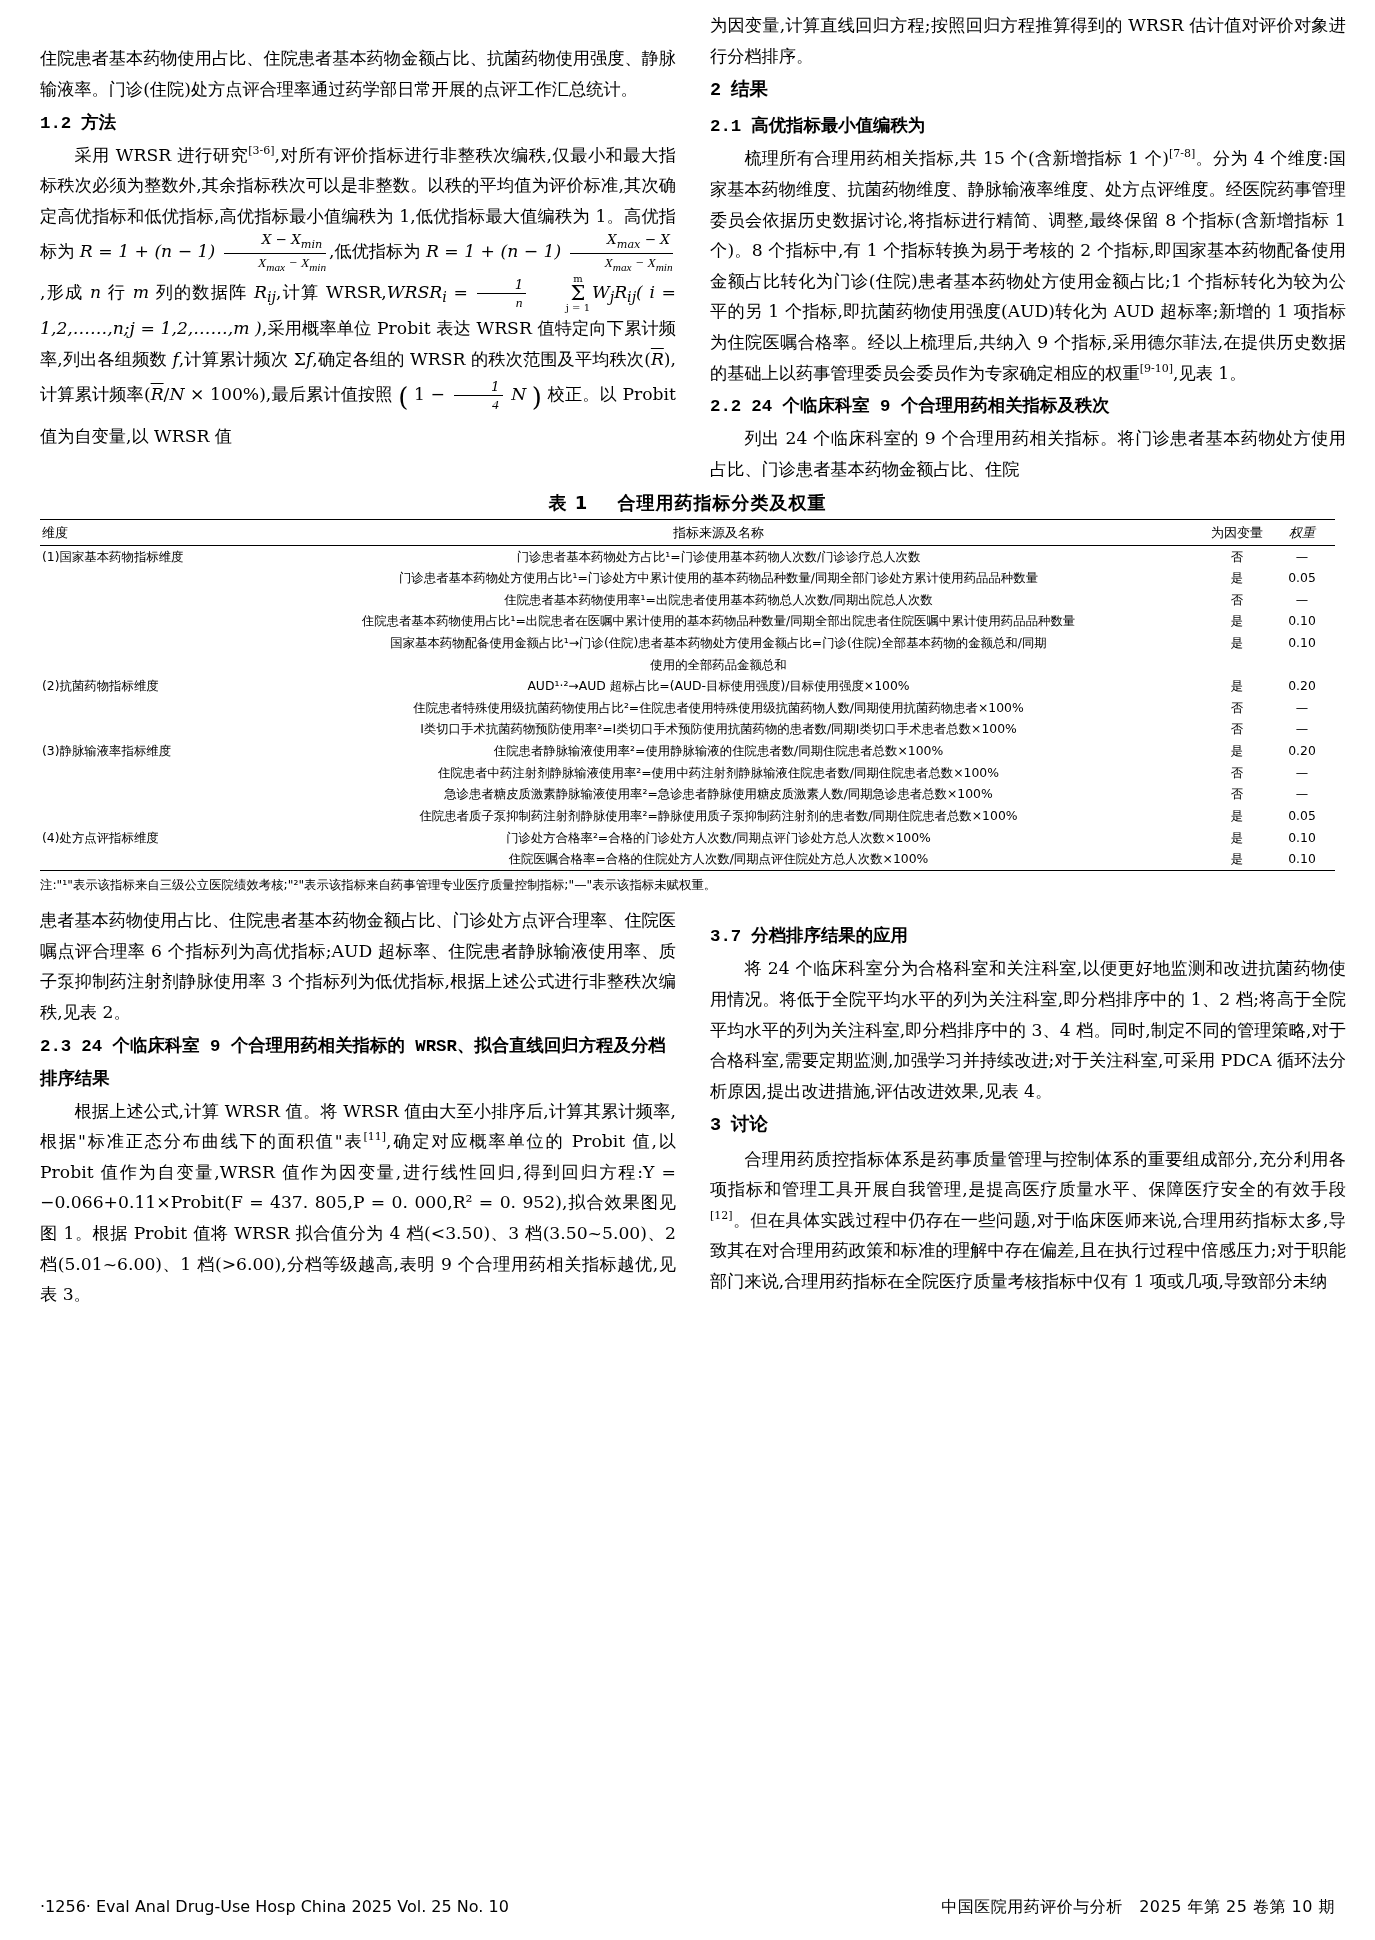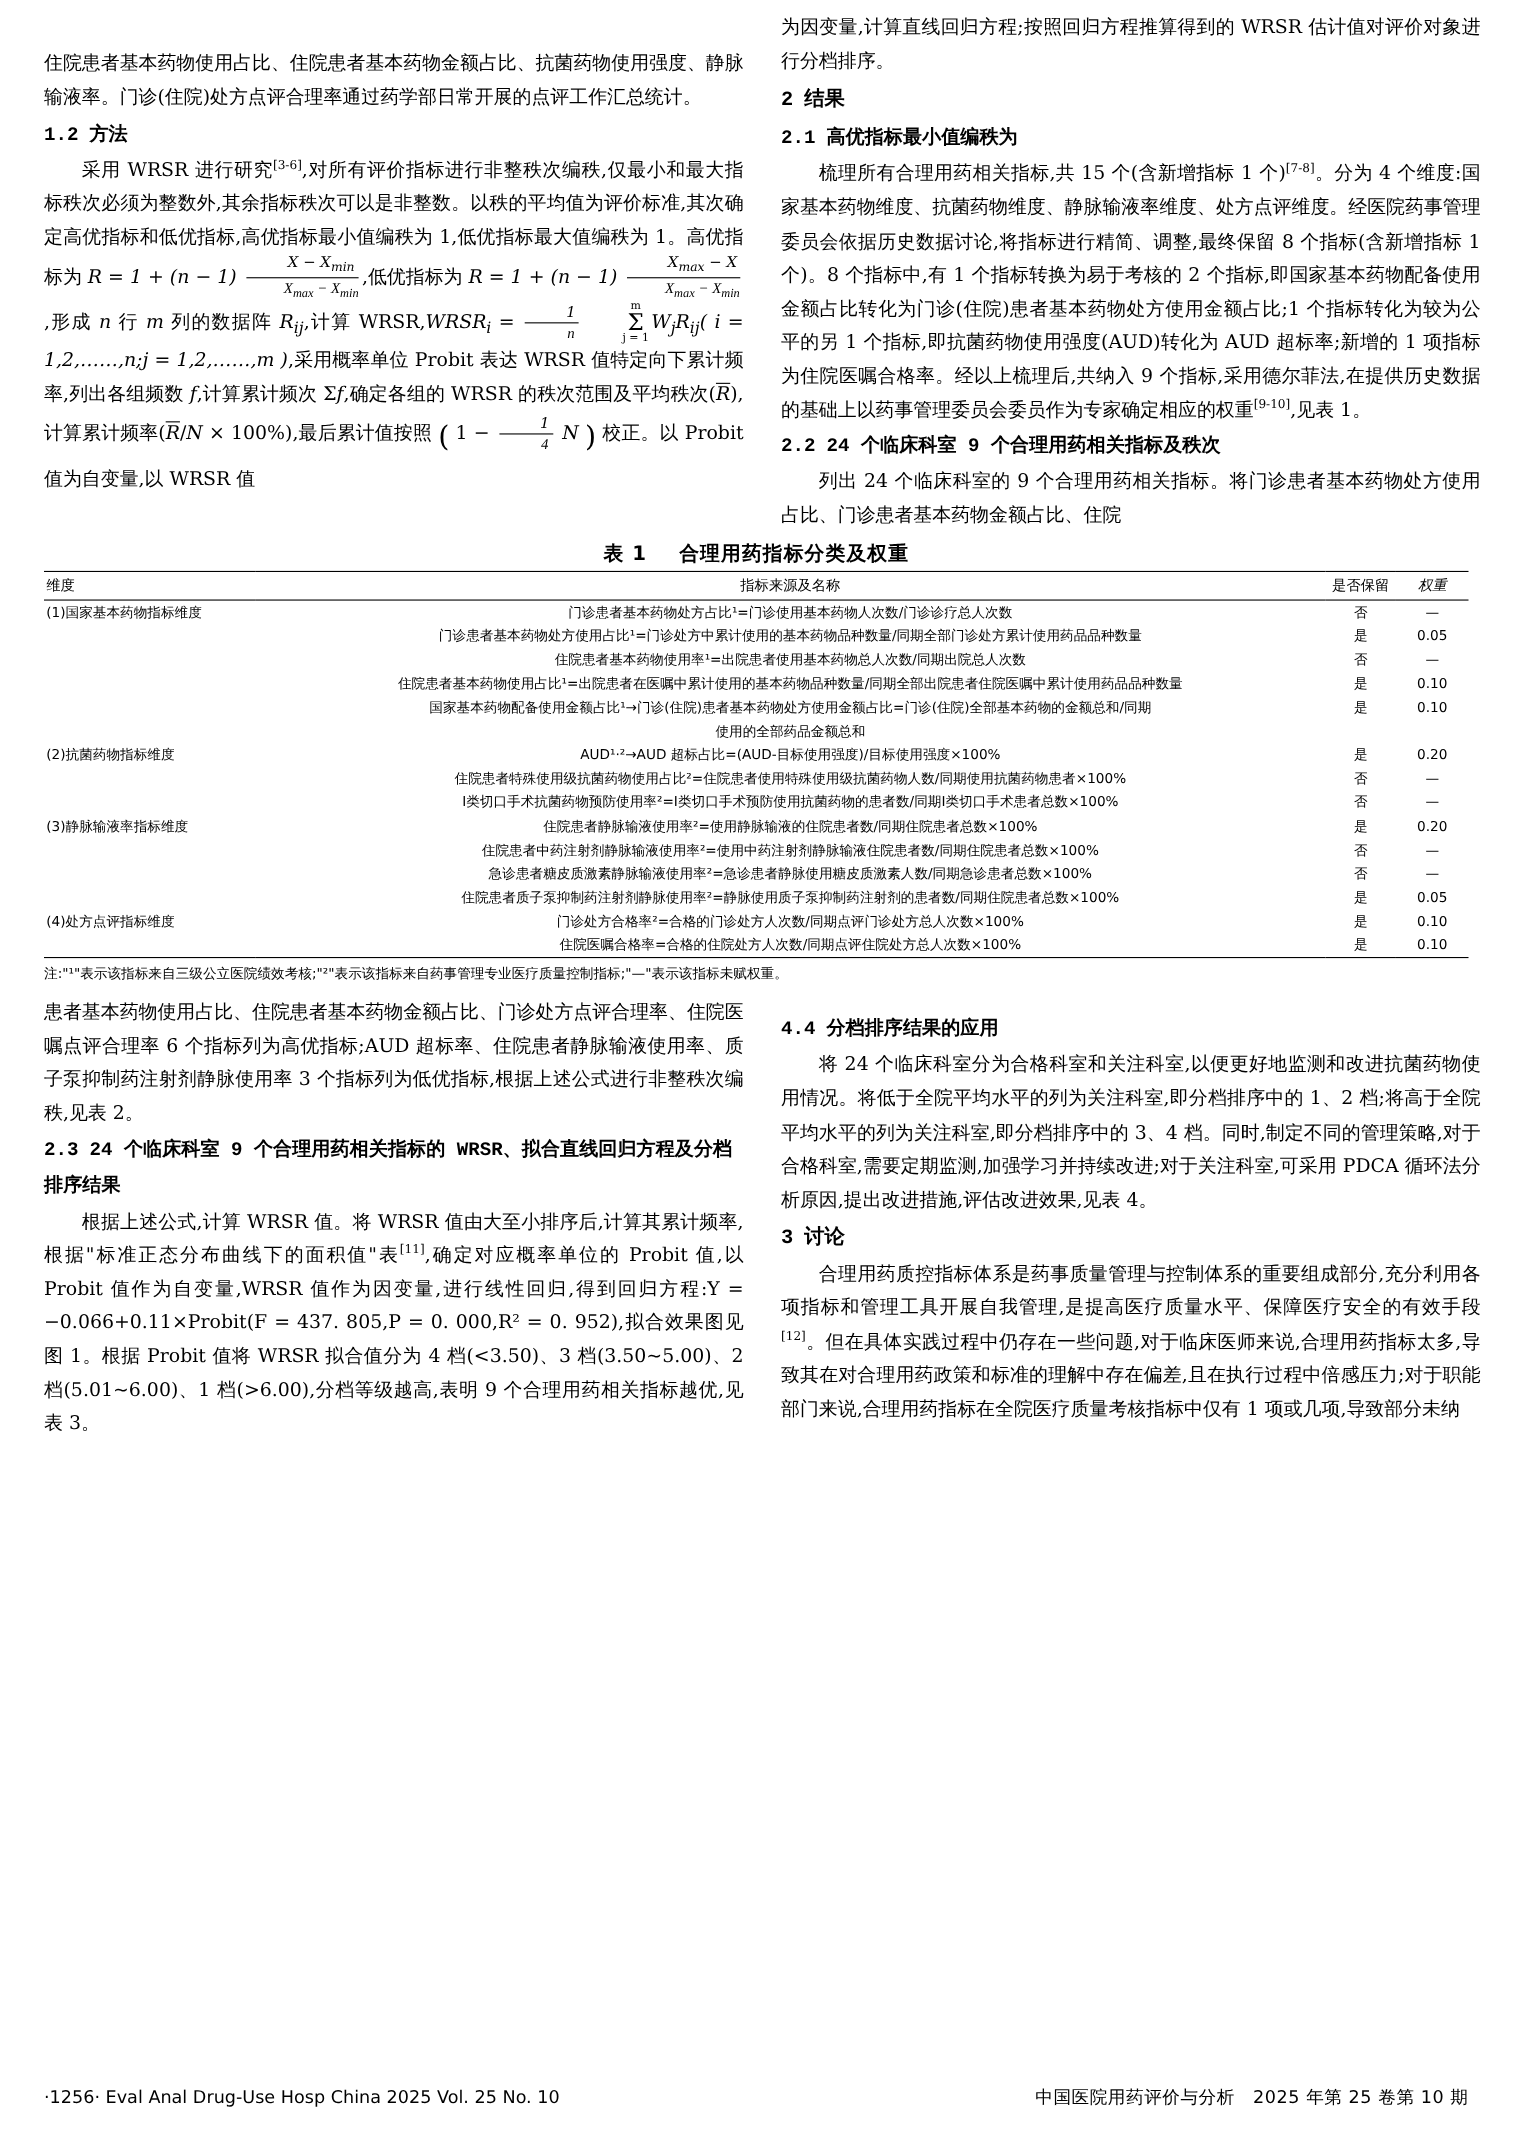--- a/index.html
+++ b/index.html
@@ -187,21 +187,21 @@
 
   <div class="table-wrap">
     <div class="table-title">
       <span>表 1</span>&nbsp;&nbsp;&nbsp;&nbsp;<span>合理用药指标分类及权重</span>
     </div>
     <table class="tbl">
       <thead>
         <tr>
           <th style="width:188px;text-align:left;">维度</th>
           <th>指标来源及名称</th>
-          <th style="width:60px;">是否保留</th>
+          <th style="width:60px;">为因变量</th>
           <th style="width:62px;font-style:italic;">权重</th>
         </tr>
       </thead>
       <tbody id="tbl-body">
           <tr>
             <td class="c-dim">(1)国家基本药物指标维度</td>
             <td class="c-src">门诊患者基本药物处方占比¹=门诊使用基本药物人次数/门诊诊疗总人次数</td>
             <td class="c-keep">否</td>
             <td class="c-w">—</td>
           </tr>
@@ -302,21 +302,21 @@
         <span class="num">2.3</span><span>24 个临床科室 9 个合理用药相关指标的 WRSR、拟合直线回归方程及分档排序结果</span>
       </div>
 
       <div class="para indent">
         <span>根据上述公式,计算 WRSR 值。将 WRSR 值由大至小排序后,计算其累计频率,根据"标准正态分布曲线下的面积值"表</span><sup>[11]</sup><span>,确定对应概率单位的 Probit 值,以 Probit 值作为自变量,WRSR 值作为因变量,进行线性回归,得到回归方程:Y = −0.066+0.11×Probit(F = 437. 805,P = 0. 000,R² = 0. 952),拟合效果图见图 1。根据 Probit 值将 WRSR 拟合值分为 4 档(&lt;3.50)、3 档(3.50~5.00)、2 档(5.01~6.00)、1 档(&gt;6.00),分档等级越高,表明 9 个合理用药相关指标越优,见表 3。</span>
       </div>
     </div>
 
     <div class="col">
       <div class="sec-h">
-        <span class="num">4.4</span><span>分档排序结果的应用</span>
+        <span class="num">3.7</span><span>分档排序结果的应用</span>
       </div>
 
       <div class="para indent">将 24 个临床科室分为合格科室和关注科室,以便更好地监测和改进抗菌药物使用情况。将低于全院平均水平的列为关注科室,即分档排序中的 1、2 档;将高于全院平均水平的列为关注科室,即分档排序中的 3、4 档。同时,制定不同的管理策略,对于合格科室,需要定期监测,加强学习并持续改进;对于关注科室,可采用 PDCA 循环法分析原因,提出改进措施,评估改进效果,见表 4。</div>
 
       <div class="sec-h big">
         <span class="num">3</span><span>讨论</span>
       </div>
 
       <div class="para indent">
         <span>合理用药质控指标体系是药事质量管理与控制体系的重要组成部分,充分利用各项指标和管理工具开展自我管理,是提高医疗质量水平、保障医疗安全的有效手段</span><sup>[12]</sup><span>。但在具体实践过程中仍存在一些问题,对于临床医师来说,合理用药指标太多,导致其在对合理用药政策和标准的理解中存在偏差,且在执行过程中倍感压力;对于职能部门来说,合理用药指标在全院医疗质量考核指标中仅有 1 项或几项,导致部分未纳</span>

